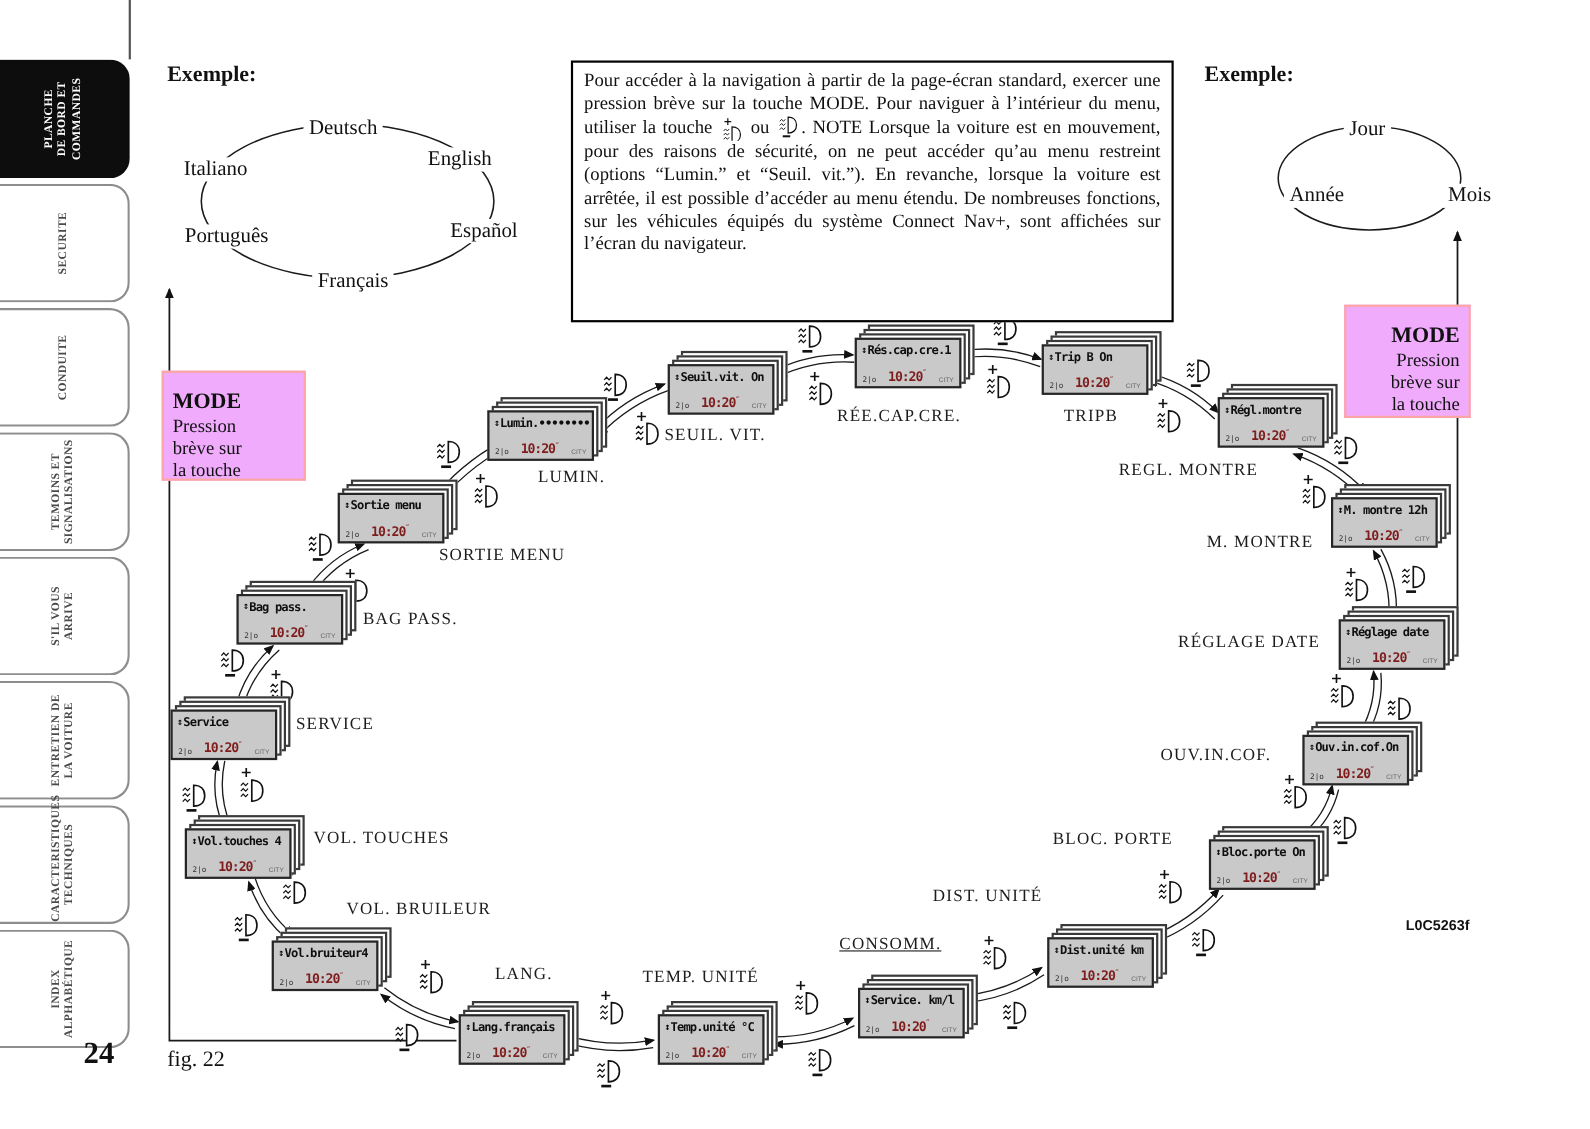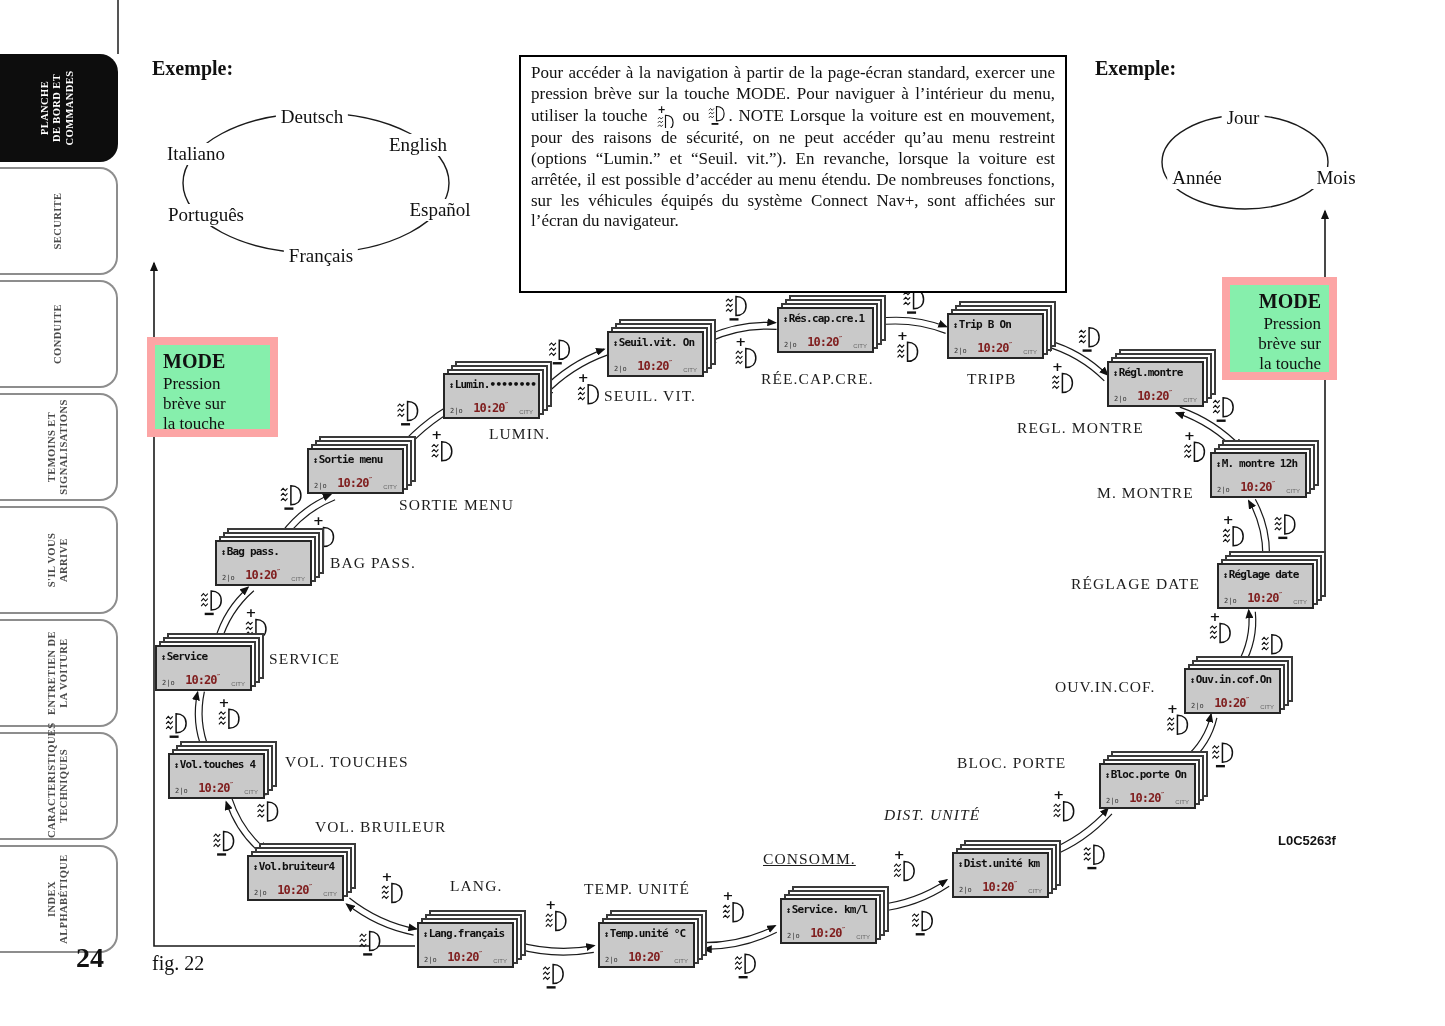--- a/index.html
+++ b/index.html
@@ -22,22 +22,22 @@
   #sidebar-topline{position:absolute;left:117px;top:0;width:2px;height:54px;background:#555;z-index:3;}
 
   .h-exemple{position:absolute;font-weight:bold;font-size:20px;z-index:3;}
 
   
   .note-box{position:absolute;left:519px;top:55px;width:548px;height:238px;border:2px solid #000;
        box-sizing:border-box;padding:6px 10px;font-size:17px;line-height:1.22;text-align:justify;z-index:3;background:#fff;}
   .inline-icon{display:inline-block;vertical-align:-7px;margin:0 2px;}
 
   
-  .mode-box{position:absolute;border:8px solid #fca5a5;background:#86efac;box-sizing:border-box;
-       padding:5px 8px;font-size:17px;line-height:1.18;z-index:4;}
+  .mode-box{position:absolute;border:2px solid #fca5a5;background:#f0abfc;box-sizing:border-box;
+       padding:15px 8px;font-size:17px;line-height:1.18;z-index:4;}
   .mode-title{font-weight:bold;font-size:20px;}
   #mode-left{left:147px;top:337px;width:131px;height:100px;text-align:left;}
   #mode-right{left:1222px;top:277px;width:115px;height:103px;text-align:right;}
 
   
   .cycle-word{position:absolute;transform:translate(-50%,-50%);background:#fff;padding:0 5px;
        font-size:19px;white-space:nowrap;z-index:2;}
 
   
   .screen{position:absolute;width:97px;height:46px;z-index:2;}
@@ -518,21 +518,21 @@
           <span class="updown">↕</span>
           <span class="lcd-text">Dist.unité km</span>
         </div>
         <div class="lcd2">
           <span class="odo">2|o</span>
           <span class="time"><span class="t">10:20</span><sup class="mark">″</sup></span>
           <span class="city">CITY</span>
         </div>
       </div>
     </div>
-      <div class="screen-label" style="left: 884px; top: 806px; font-style: italic;">DIST. UNITÉ</div>
+      <div class="screen-label" style="left: 848px; top: 806px;">DIST. UNITÉ</div>
       <div class="screen" style="left: 780px; top: 898px;">
       <div class="layer" style="transform:translate(12px,-12px);"></div>
       <div class="layer" style="transform:translate(8px,-8px);"></div>
       <div class="layer" style="transform:translate(4px,-4px);"></div>
       <div class="front">
         <div class="lcd1">
           <span class="updown">↕</span>
           <span class="lcd-text">Service. km/l</span>
         </div>
         <div class="lcd2">

